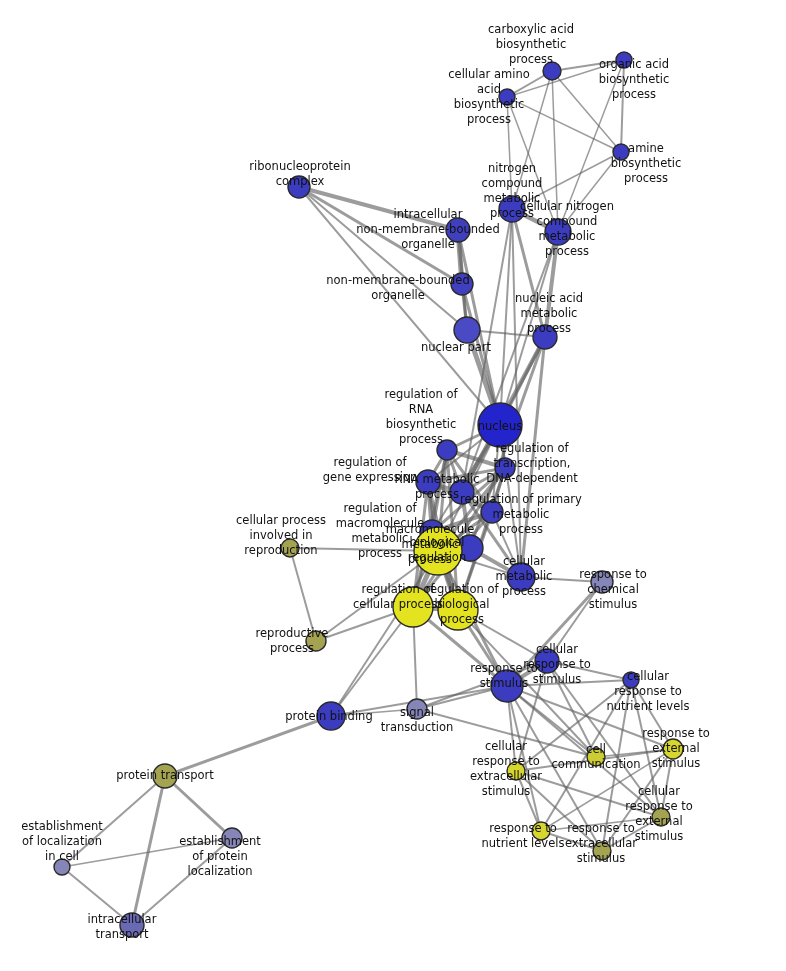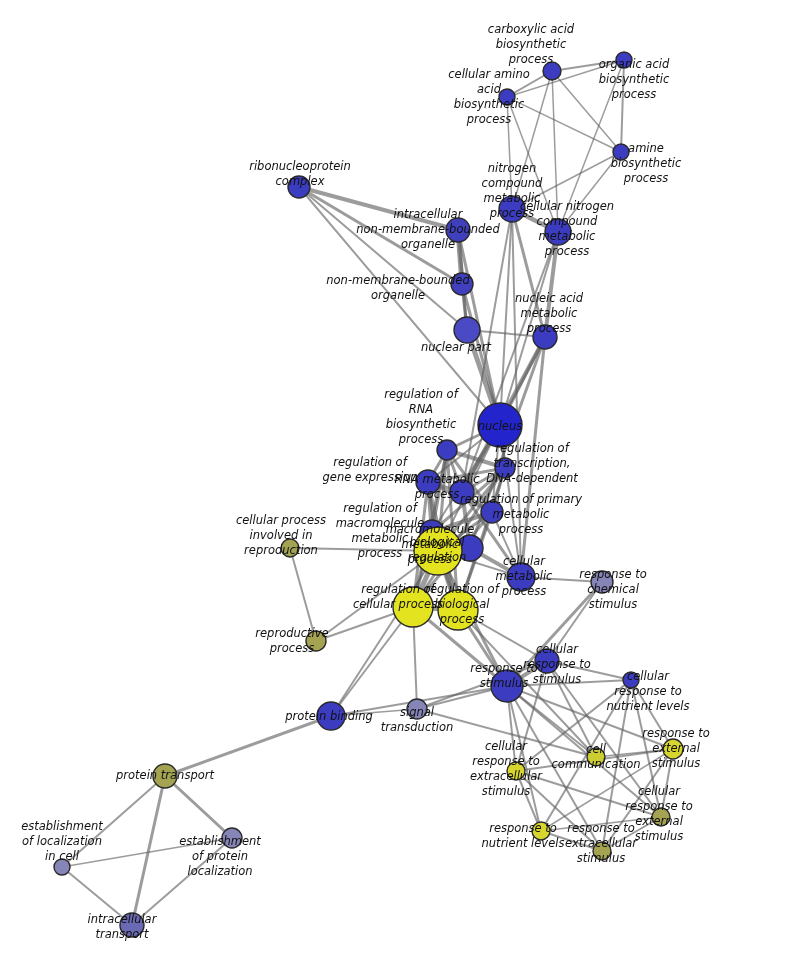--- a/index.html
+++ b/index.html
@@ -1,17 +1,17 @@
 <!DOCTYPE html>
 <html><head>
 <meta charset="utf-8">
 <style>
   html,body{margin:0;padding:0;background:#ffffff;}
   body{font-family:"DejaVu Sans","Liberation Sans",sans-serif;}
-  .stage{position:relative;width:786px;height:971px;background:#ffffff;overflow:hidden;font-style:italic;}
+  .stage{position:relative;width:786px;height:971px;background:#ffffff;overflow:hidden;}
   svg text{font-family:"DejaVu Sans","Liberation Sans",sans-serif;font-size:11.5px;fill:#111111;}
   svg circle{cursor:pointer;}
 </style>
 </head>
 <body>
 
 <div class="stage">
   <svg id="network-svg" width="786" height="971" viewBox="0 0 786 971" xmlns="http://www.w3.org/2000/svg">
       <line x1="552" y1="71" x2="624" y2="60" stroke="#5f5f5f" stroke-width="2" stroke-opacity="0.62" stroke-linecap="round"></line>
       <line x1="552" y1="71" x2="507" y2="97" stroke="#5f5f5f" stroke-width="2" stroke-opacity="0.62" stroke-linecap="round"></line>

